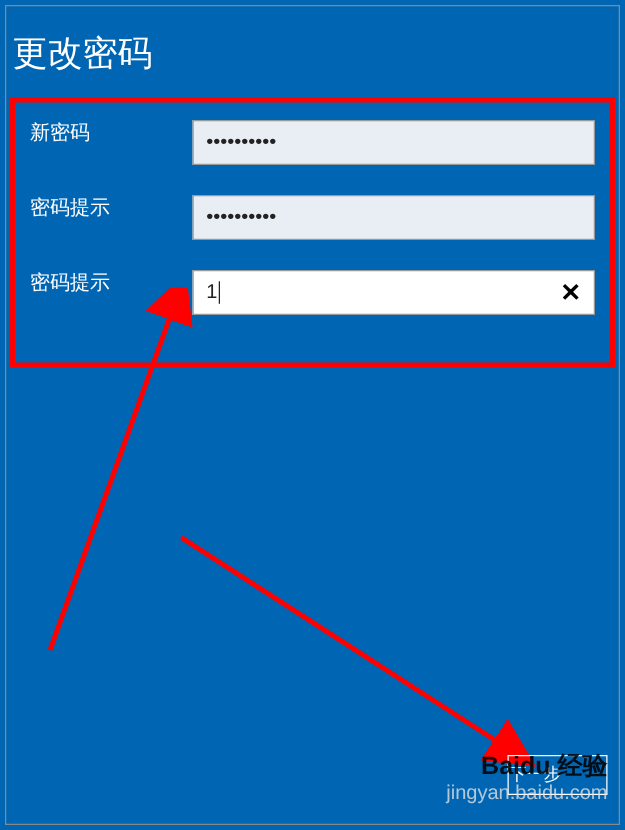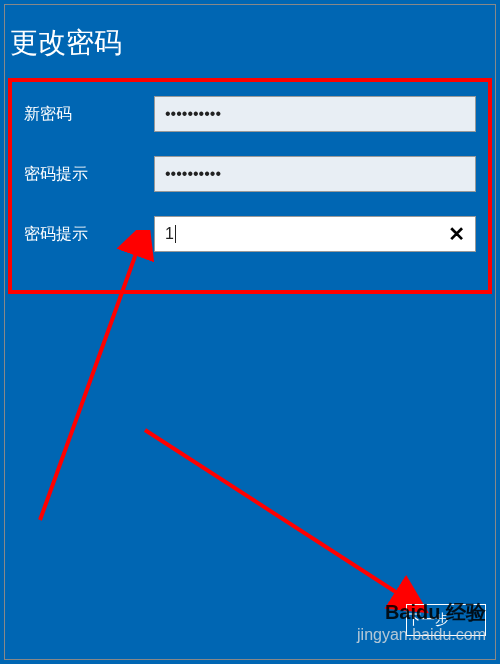--- a/index.html
+++ b/index.html
@@ -30,21 +30,21 @@
       padding: 24px 10px 16px 10px;
     }
     .form-highlight {
       border: 4px solid #ff0000;
       margin: 0 8px 0 8px;
       padding: 14px 12px 24px 12px;
       position: relative;
     }
     .form-row {
       display: flex;
-      align-items: center;
+      align-items: flex-start;
       margin-bottom: 24px;
     }
     .form-row:last-child {
       margin-bottom: 14px;
     }
     .form-label {
       color: #fff;
       font-size: 16px;
       width: 130px;
       flex-shrink: 0;

